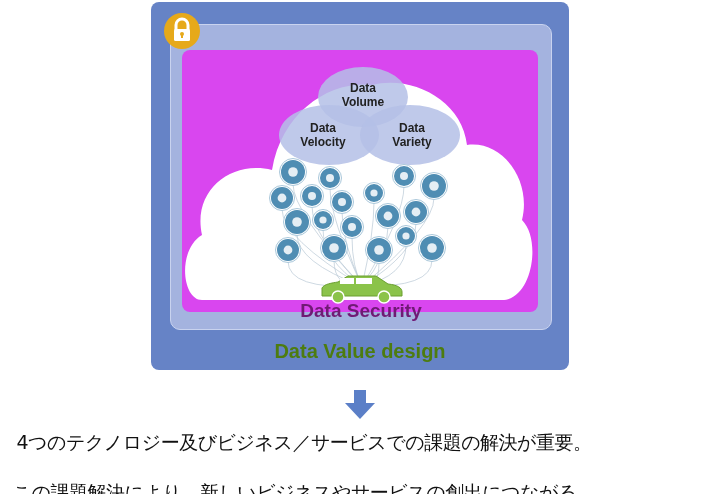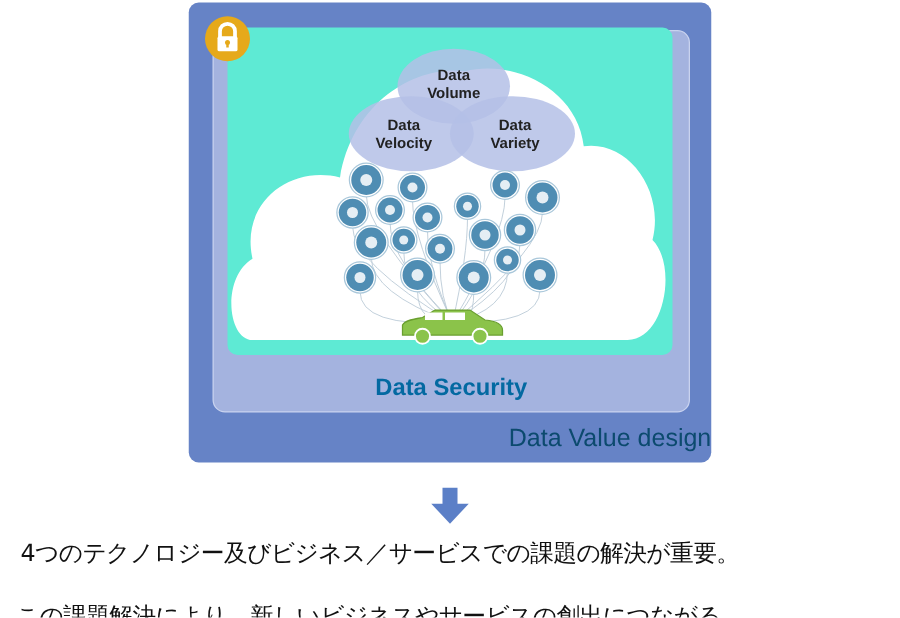--- a/index.html
+++ b/index.html
@@ -1,22 +1,22 @@
 <!DOCTYPE html>
 <html><head>
 <meta charset="utf-8">
 <style>
   html,body{margin:0;padding:0;background:#ffffff;}
   body{width:720px;height:494px;position:relative;overflow:hidden;font-family:"Liberation Sans",sans-serif;}
   .outer{position:absolute;left:151px;top:2px;width:418px;height:368px;background:#6683c6;border-radius:8px;}
   .middle{position:absolute;left:170px;top:24px;width:382px;height:306px;background:#a4b3df;border-radius:10px;border:1px solid #c9d3ef;box-sizing:border-box;}
-  .inner{position:absolute;left:182px;top:22px;width:356px;height:262px;background:#5eead4;border-radius:8px;overflow:hidden;}
+  .inner{position:absolute;left:182px;top:50px;width:356px;height:262px;background:#d946ef;border-radius:8px;overflow:hidden;}
   .lock{position:absolute;left:164px;top:13px;width:36px;height:36px;border-radius:50%;background:#e6a91a;}
-  .label-sec{position:absolute;left:170px;top:300px;width:382px;text-align:center;color:#0369a1;font-weight:bold;font-size:19px;}
-  .label-val{position:absolute;left:151px;top:340px;width:418px;text-align:right;color:#0c4a6e;font-weight:normal;font-size:20px;}
+  .label-sec{position:absolute;left:170px;top:300px;width:382px;text-align:center;color:#701a75;font-weight:bold;font-size:19px;}
+  .label-val{position:absolute;left:151px;top:340px;width:418px;text-align:center;color:#4d7c0f;font-weight:bold;font-size:20px;}
   .venn-text{font-family:"Liberation Sans",sans-serif;font-weight:bold;font-size:12px;fill:#222;}
   .arrow{position:absolute;left:343px;top:390px;}
   .caption{position:absolute;left:0;width:608px;text-align:center;font-size:19px;color:#111;font-family:"DejaVu Sans",sans-serif;white-space:nowrap;letter-spacing:-0.5px;}
 </style>
 </head>
 <body>
 
 <div class="outer"></div>
 <div class="middle"></div>
 <div class="inner">

